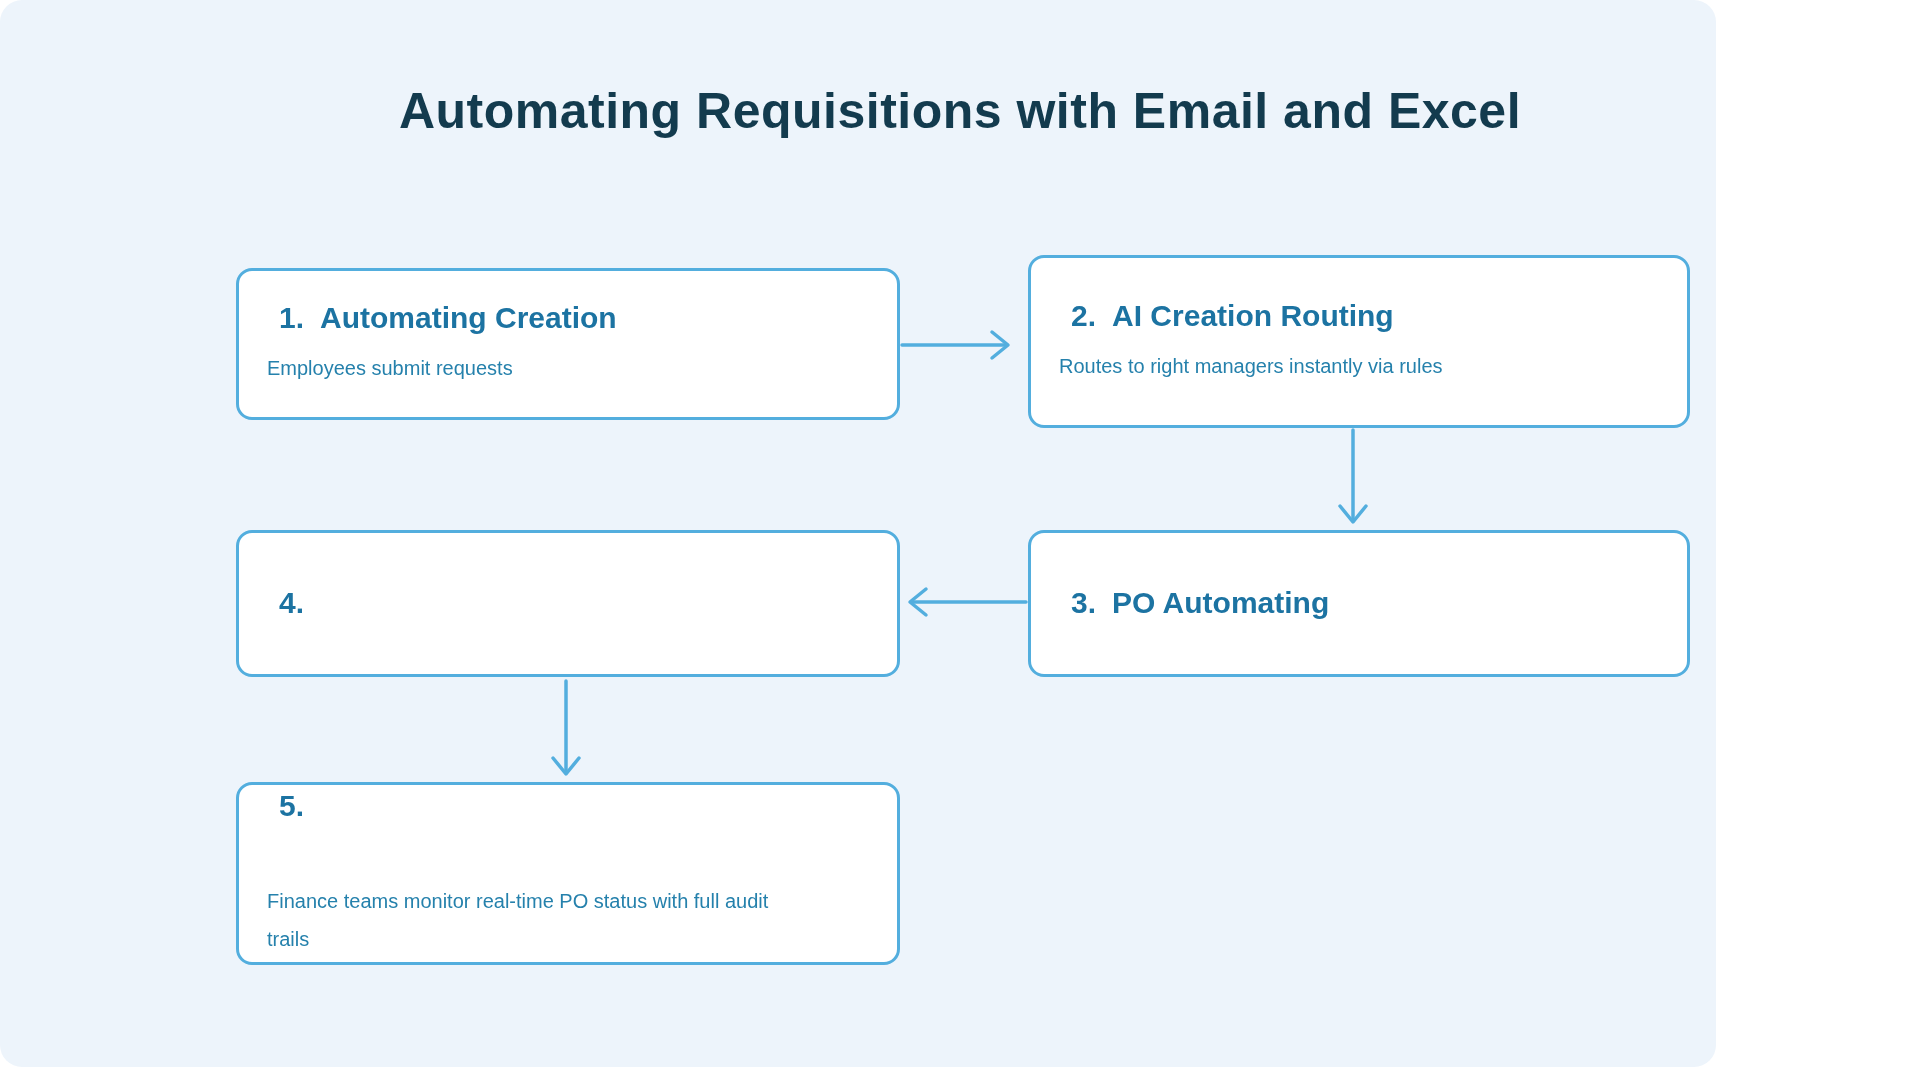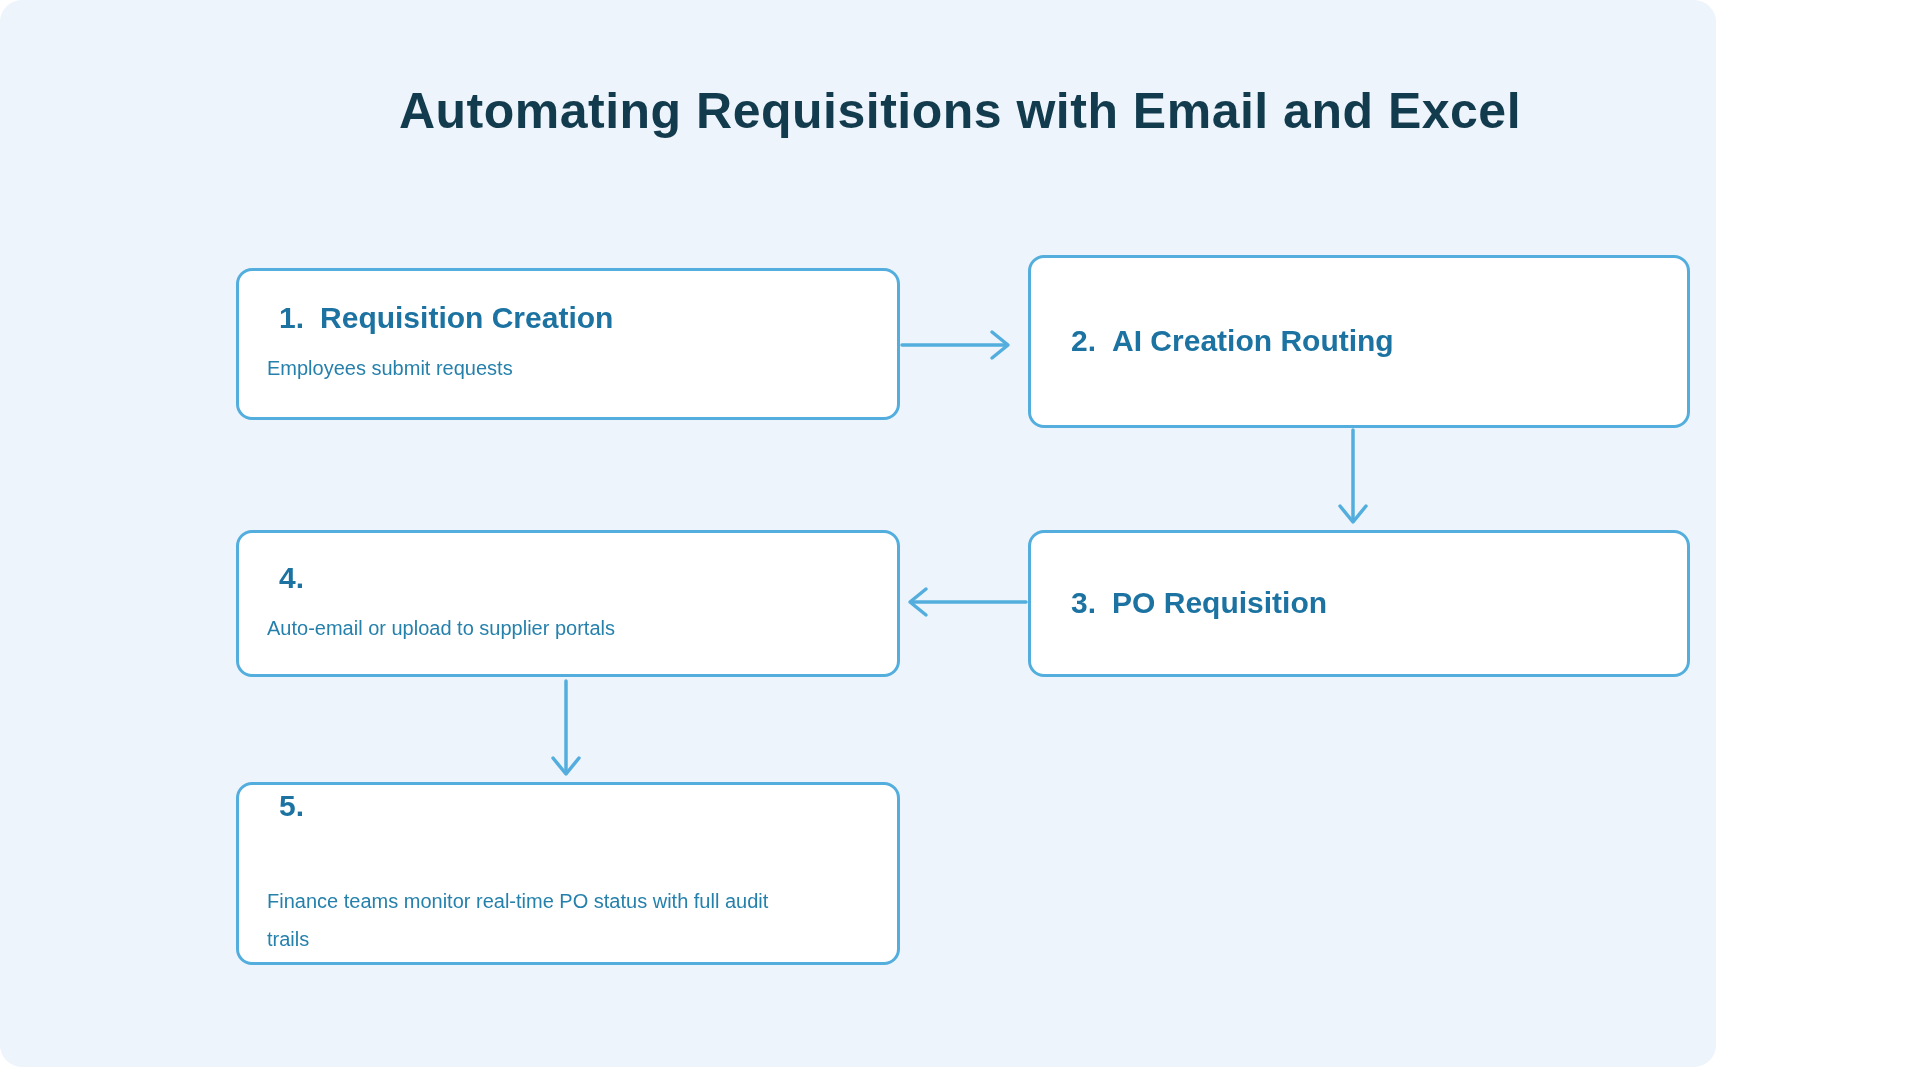--- a/index.html
+++ b/index.html
@@ -99,44 +99,44 @@
     </g>
     <g>
       <line x1="566" y1="681" x2="566" y2="772"></line>
       <polyline points="553,758 566,774 579,758"></polyline>
     </g>
   </svg>
 
   <div class="step-box" id="box-1">
     <div class="step-heading">
       <span class="step-number">1.</span>
-      <span class="step-title">Requisition Creation</span>
+      <span class="step-title">Automating Creation</span>
     </div>
     <div class="step-desc">Employees submit requests</div>
   </div>
 
   <div class="step-box" id="box-2">
     <div class="step-heading">
       <span class="step-number">2.</span>
       <span class="step-title">AI Creation Routing</span>
     </div>
+    <div class="step-desc">Routes to right managers instantly via rules</div>
   </div>
 
   <div class="step-box" id="box-3">
     <div class="step-heading">
       <span class="step-number">3.</span>
-      <span class="step-title">PO Requisition</span>
+      <span class="step-title">PO Automating</span>
     </div>
   </div>
 
   <div class="step-box" id="box-4">
     <div class="step-heading">
       <span class="step-number">4.</span>
     </div>
-    <div class="step-desc">Auto-email or upload to supplier portals</div>
   </div>
 
   <div class="step-box" id="box-5">
     <div class="step-heading">
       <span class="step-number">5.</span>
     </div>
     <div class="step-desc">Finance teams monitor real-time PO status with full audit trails</div>
   </div>
 
 </div>

